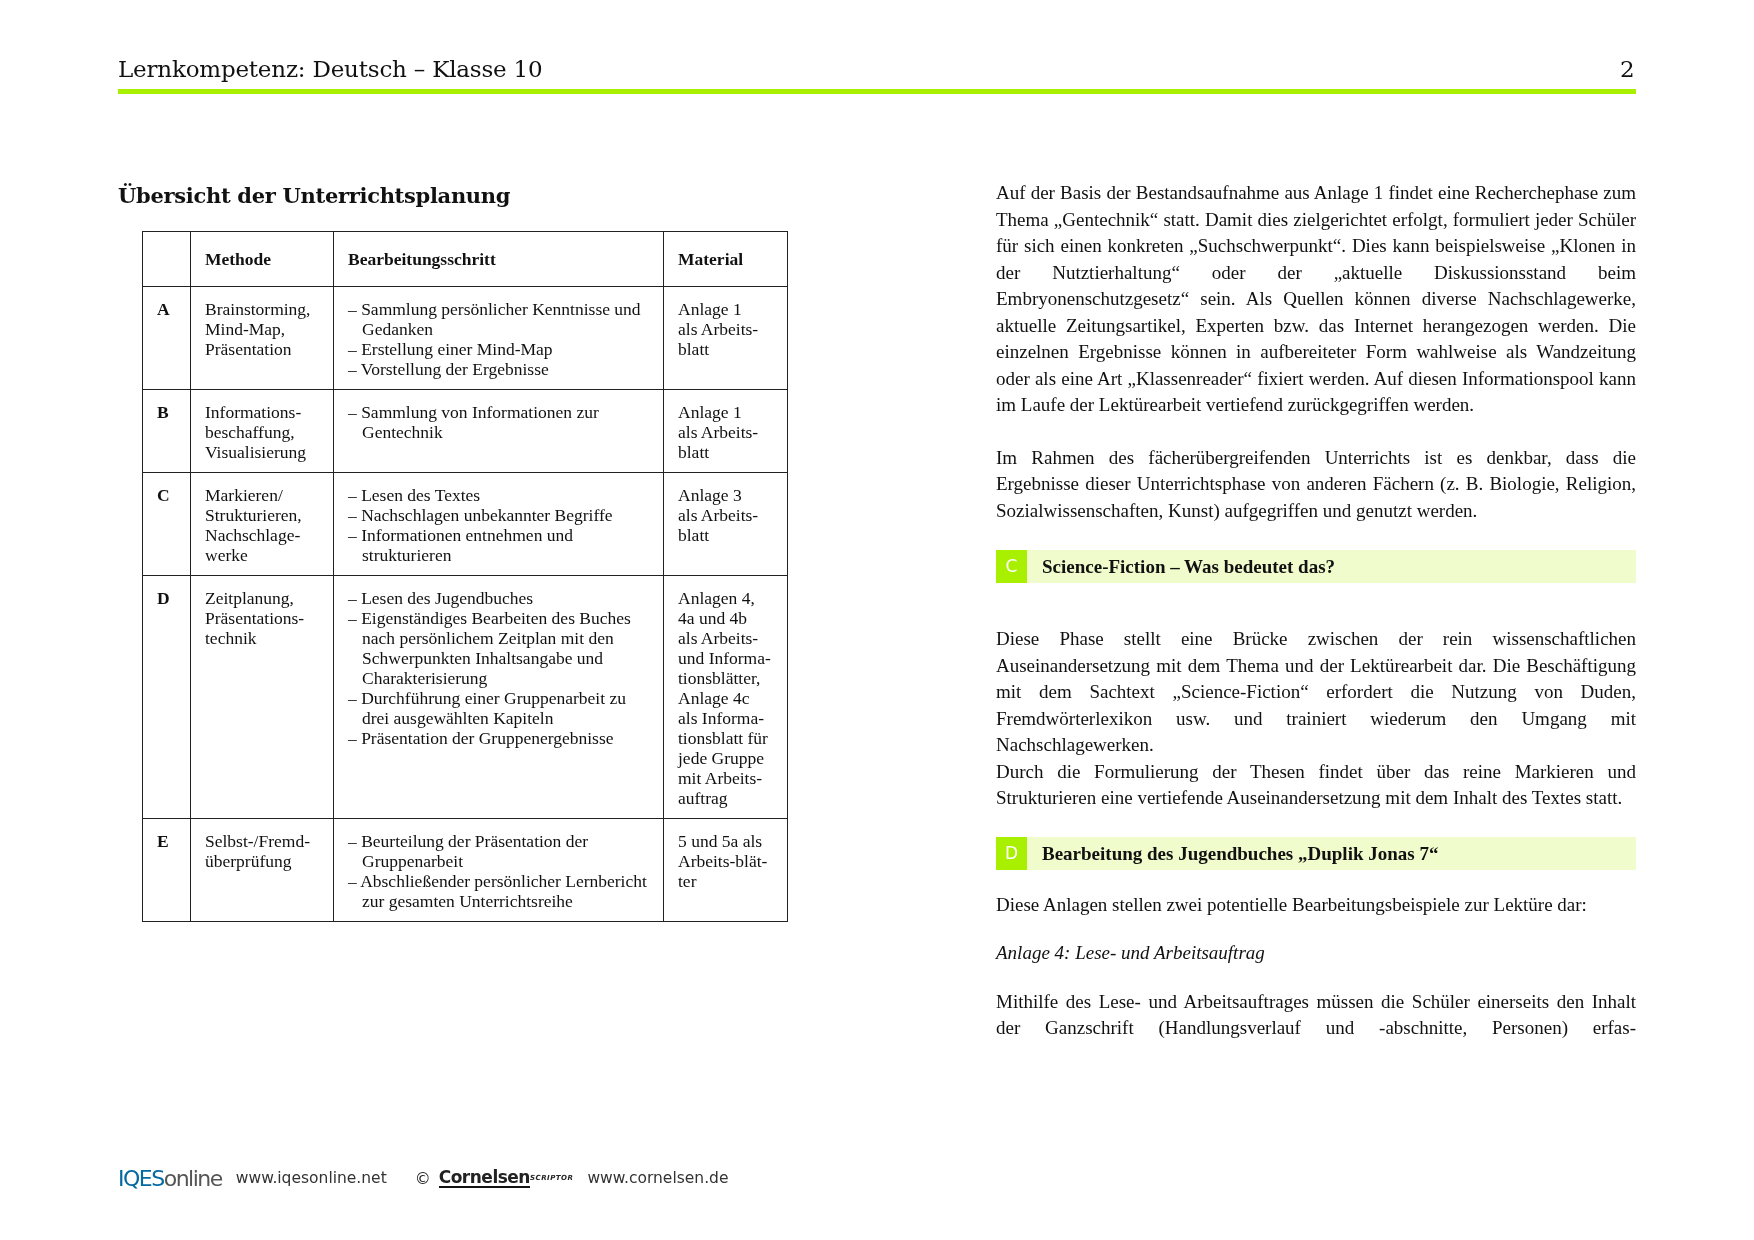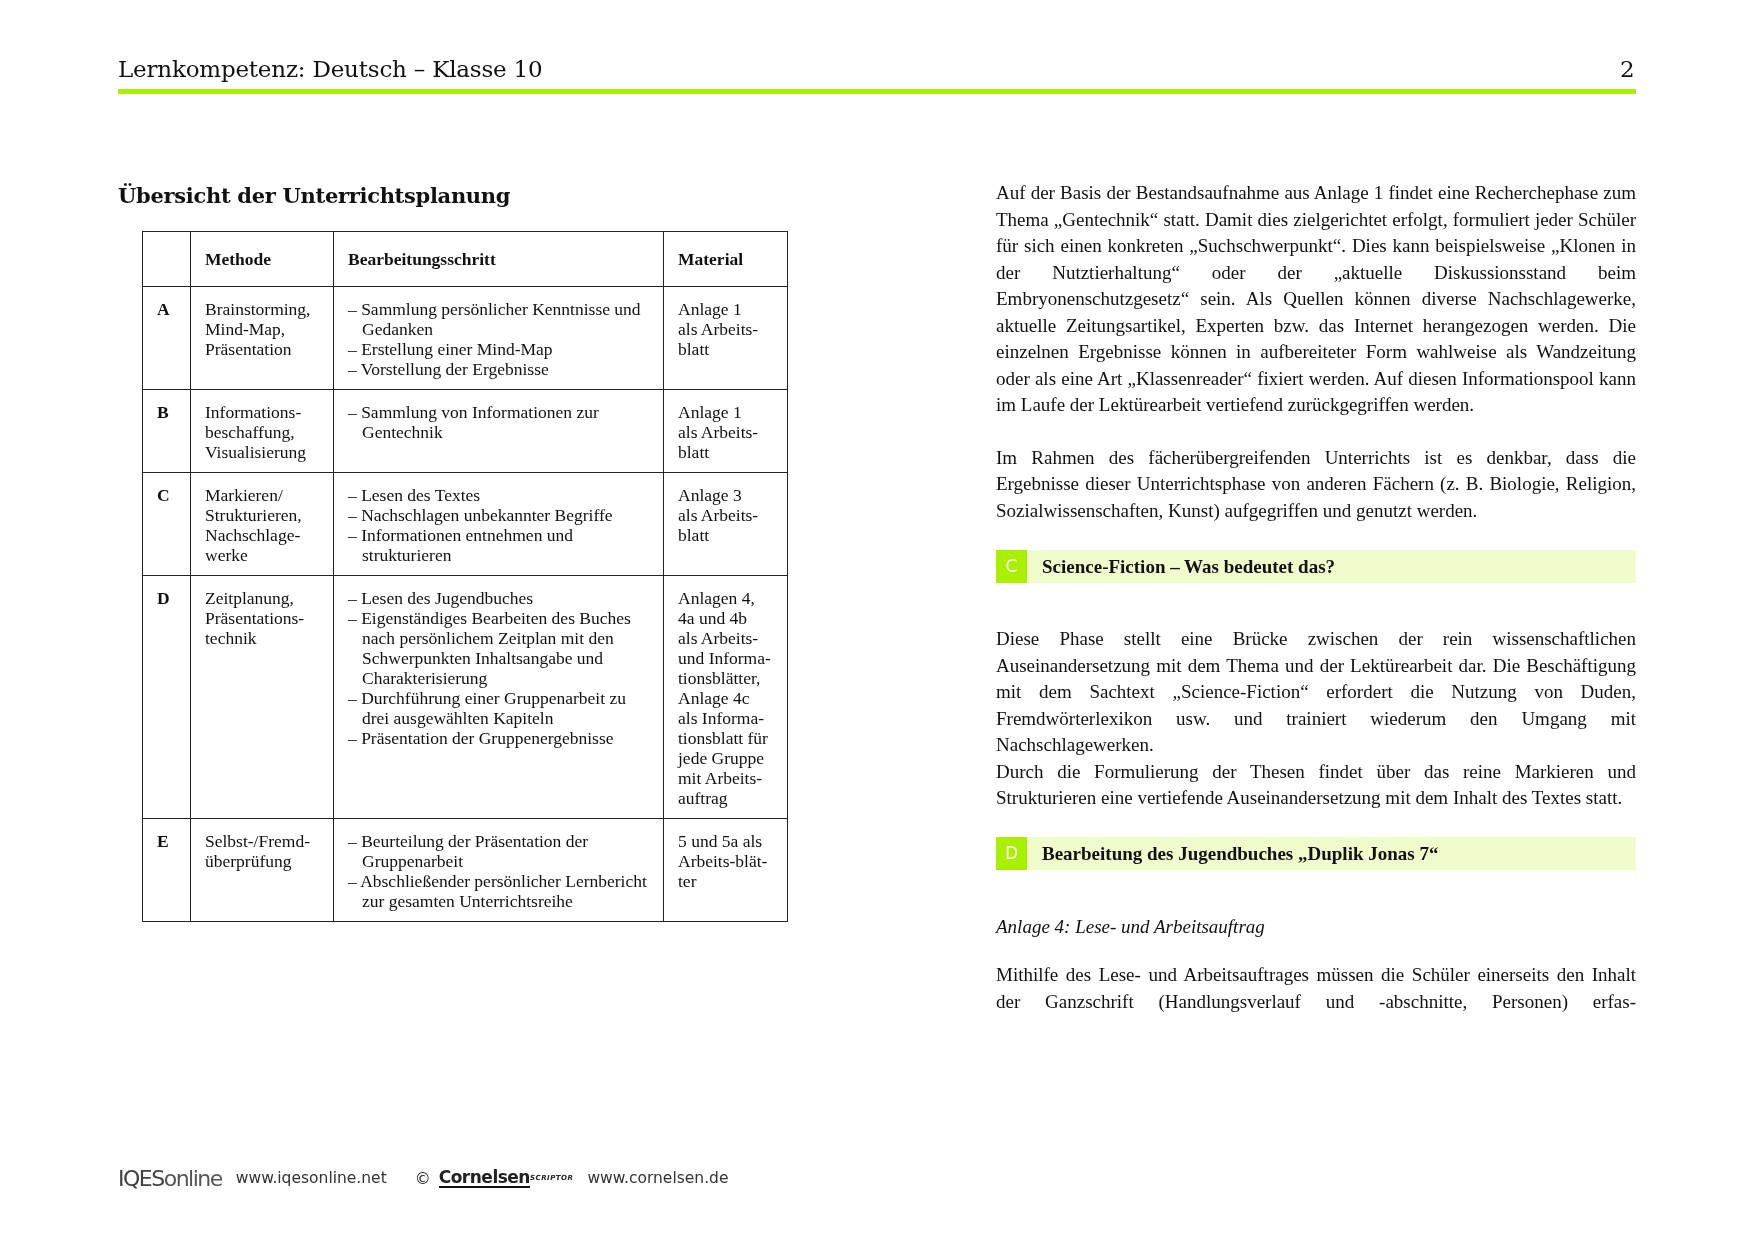--- a/index.html
+++ b/index.html
@@ -35,21 +35,21 @@
   .gap { height: 26px; }
   .section-bar { height: 33px; background: #f0fccc; position: relative; margin: 4px 0 0 0; }
   .section-badge { position: absolute; left: 0; top: 0; width: 31px; height: 33px; background: #a8f000;
                    color: #fff; font-family: "DejaVu Sans", sans-serif; font-size: 17px; line-height: 33px; text-align: center; }
   .section-title { position: absolute; left: 46px; top: 0; line-height: 33px; font-weight: bold; font-size: 19px; }
   .italic { font-style: italic; }
 
   #footer { position: absolute; left: 118px; top: 1163px; height: 30px; display: flex; align-items: center;
             font-family: "DejaVu Sans", sans-serif; color: #222; }
   #footer .iqes { font-size: 22px; letter-spacing: -1.5px; color: #111; }
-  #footer .iqes b { font-weight: normal; color: #404040; }
+  #footer .iqes b { font-weight: normal; color: #0369a1; }
   #footer .iqes span { color: #555; }
   #footer .url { font-size: 15.5px; margin-left: 14px; color: #333; }
   #footer .copy { font-size: 16px; margin-left: 28px; }
   #footer .cornelsen { margin-left: 8px; display: inline-flex; flex-direction: row; align-items: center; line-height: 1; }
   #footer .cornelsen .c-main { font-weight: bold; font-size: 17px; border-bottom: 2px solid #111; letter-spacing: -0.5px; }
   #footer .cornelsen .c-sub { font-size: 7px; font-style: italic; font-weight: bold; letter-spacing: 0.5px; }
 </style>
 </head>
 <body>
 
@@ -190,20 +190,21 @@
   <div class="gap" style="height:22px"></div>
   <div class="gap" style="height:21px"></div>
   <p>Diese Phase stellt eine Brücke zwischen der rein wissenschaftlichen Auseinandersetzung mit dem Thema und der Lektürearbeit dar. Die Beschäftigung mit dem Sachtext „Science-Fiction“ erfordert die Nutzung von Duden, Fremdwörterlexikon usw. und trainiert wiederum den Umgang mit Nachschlagewerken.</p>
   <p>Durch die Formulierung der Thesen findet über das reine Markieren und Strukturieren eine vertiefende Auseinandersetzung mit dem Inhalt des Textes statt.</p>
   <div class="gap" style="height:21px"></div>
   <div class="section-bar">
     <span class="section-badge">D</span>
     <span class="section-title">Bearbeitung des Jugendbuches „Duplik Jonas 7“</span>
   </div>
   <div class="gap" style="height:22px"></div>
+  <p>Diese Anlagen stellen zwei potentielle Bearbeitungsbeispiele zur Lektüre dar:</p>
   <div class="gap" style="height:22px"></div>
   <p class="italic">Anlage 4: Lese- und Arbeitsauftrag</p>
   <div class="gap" style="height:22px"></div>
   <p style="text-align:justify; text-align-last: justify;">Mithilfe des Lese- und Arbeitsauftrages müssen die Schüler einerseits den Inhalt der Ganzschrift (Handlungsverlauf und -abschnitte, Personen) erfas-</p>
 </div>
 
 <div id="footer">
   <span class="iqes"><b>IQES</b><span>online</span></span>
   <span class="url">www.iqesonline.net</span>
   <span class="copy">©</span>

